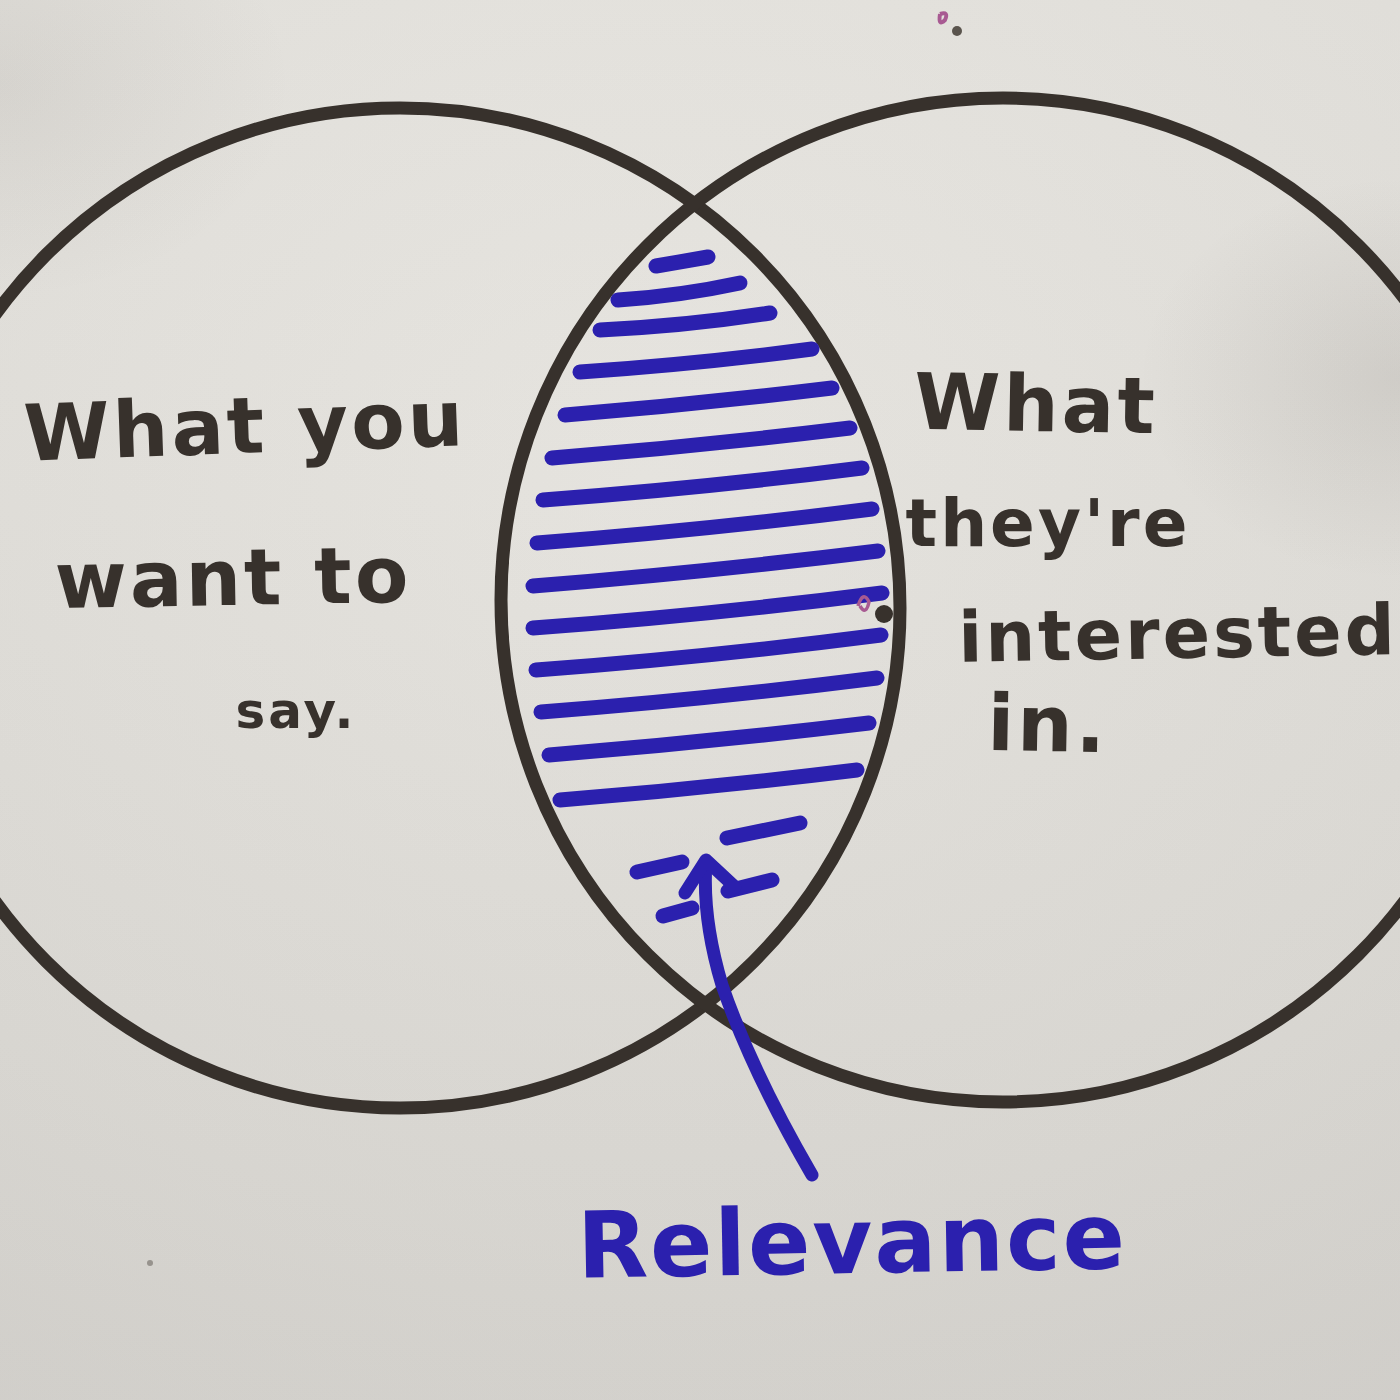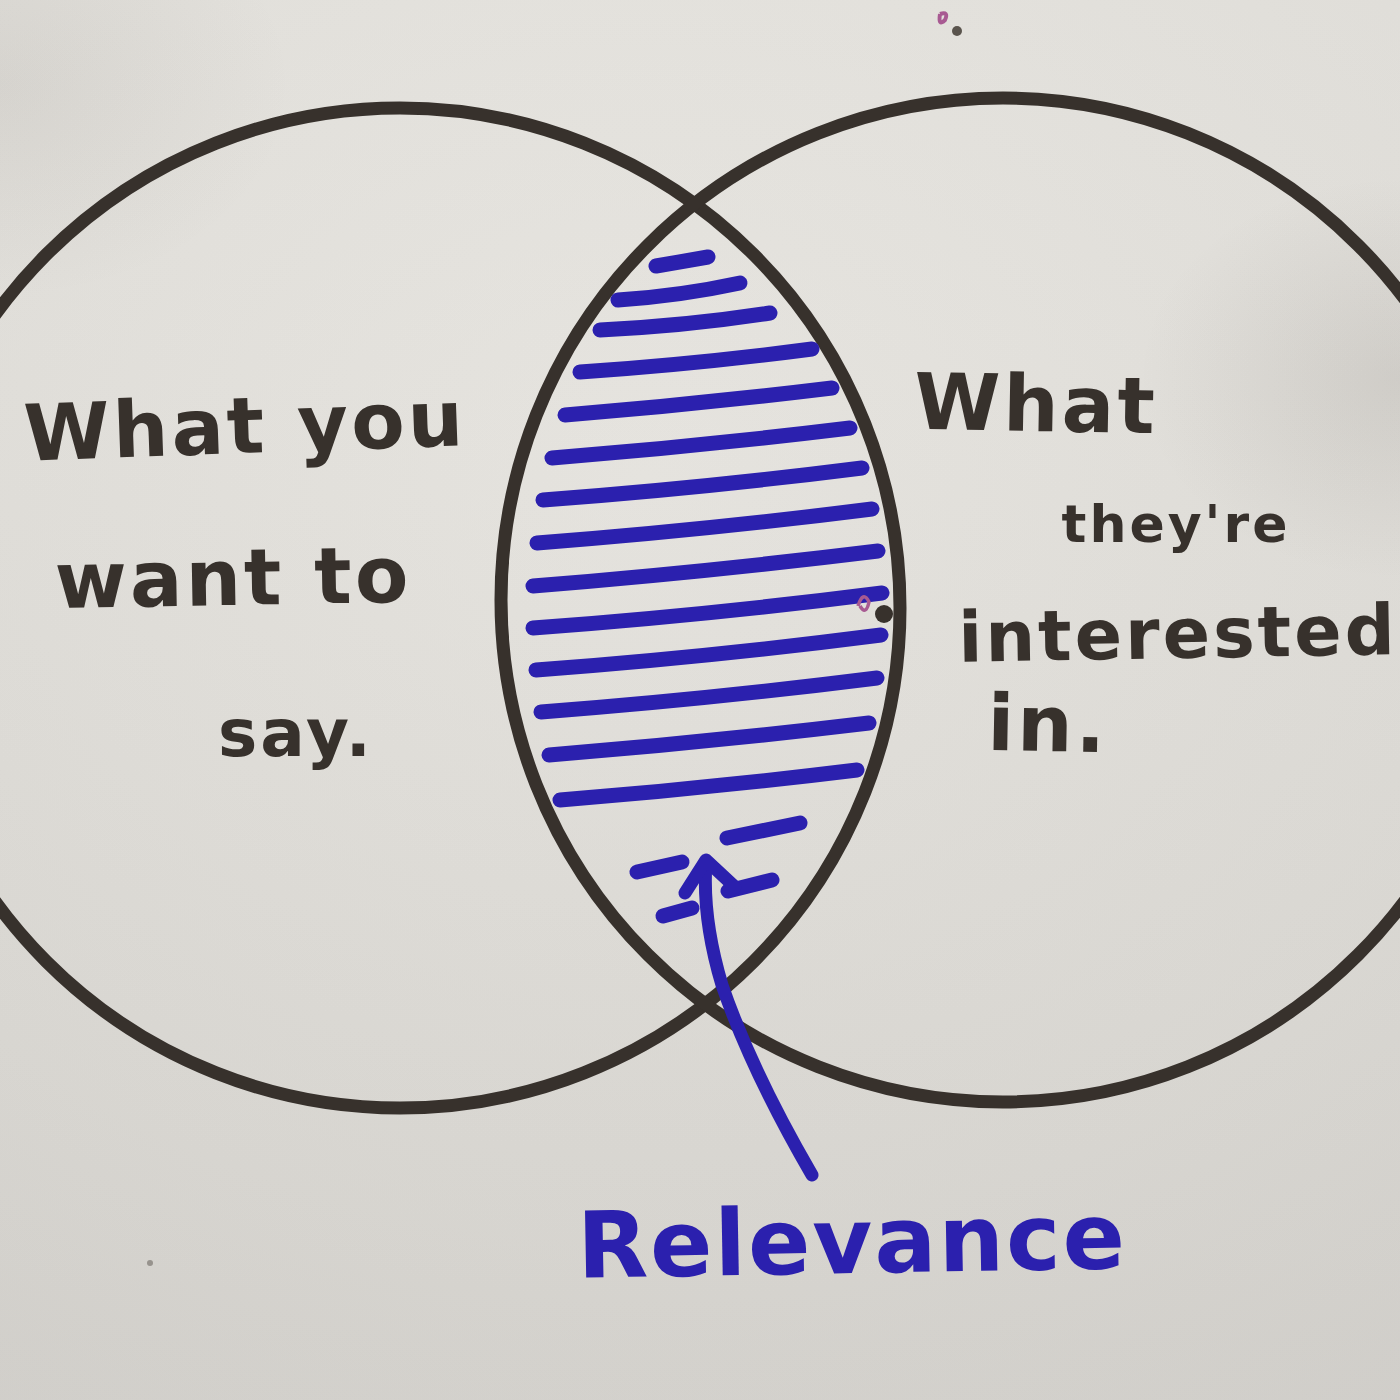--- a/index.html
+++ b/index.html
@@ -65,25 +65,25 @@
       <path d="M940 14 q9 -3 5 6 q-7 7 -5 -6" fill="none" stroke-width="4" stroke="#a85a92"></path>
       <circle cx="957" cy="31" r="5" fill="#5a544d"></circle>
       <path d="M858 606 q5 -16 11 -4 q-3 14 -9 4" fill="none" stroke-width="3.5" stroke="#a85a92"></path>
       <circle cx="150" cy="1263" r="3" opacity="0.5" fill="#5a544d"></circle>
     </g>
   </svg>
 
   <div>
     <div class="label-line ink-black" style="left:245px;top:426px;font-size:78px;--r:-2deg">What you</div>
     <div class="label-line ink-black" style="left:233px;top:578px;font-size:78px;--r:-1deg">want to</div>
-    <div class="label-line ink-black" style="left:296px;top:734px;font-size:66px;--r:0deg">say.</div>
+    <div class="label-line ink-black" style="left:296px;top:711px;font-size:50px;--r:0deg">say.</div>
   </div>
 
   <div>
     <div class="label-line ink-black" style="left:1036px;top:404px;font-size:78px;--r:1deg">What</div>
-    <div class="label-line ink-black" style="left:1176px;top:524px;font-size:52px;--r:0deg">they're</div>
+    <div class="label-line ink-black" style="left:1048px;top:524px;font-size:66px;--r:0deg">they're</div>
     <div class="label-line ink-black" style="left:1178px;top:634px;font-size:70px;--r:-1deg">interested</div>
     <div class="label-line ink-black" style="left:1048px;top:724px;font-size:78px;--r:1deg">in.</div>
   </div>
 
   <div class="label-line ink-blue" style="left:852px;top:1242px;font-size:92px;letter-spacing:2px;--r:-1deg">Relevance</div>
 
 </div>
 
 </body></html>

